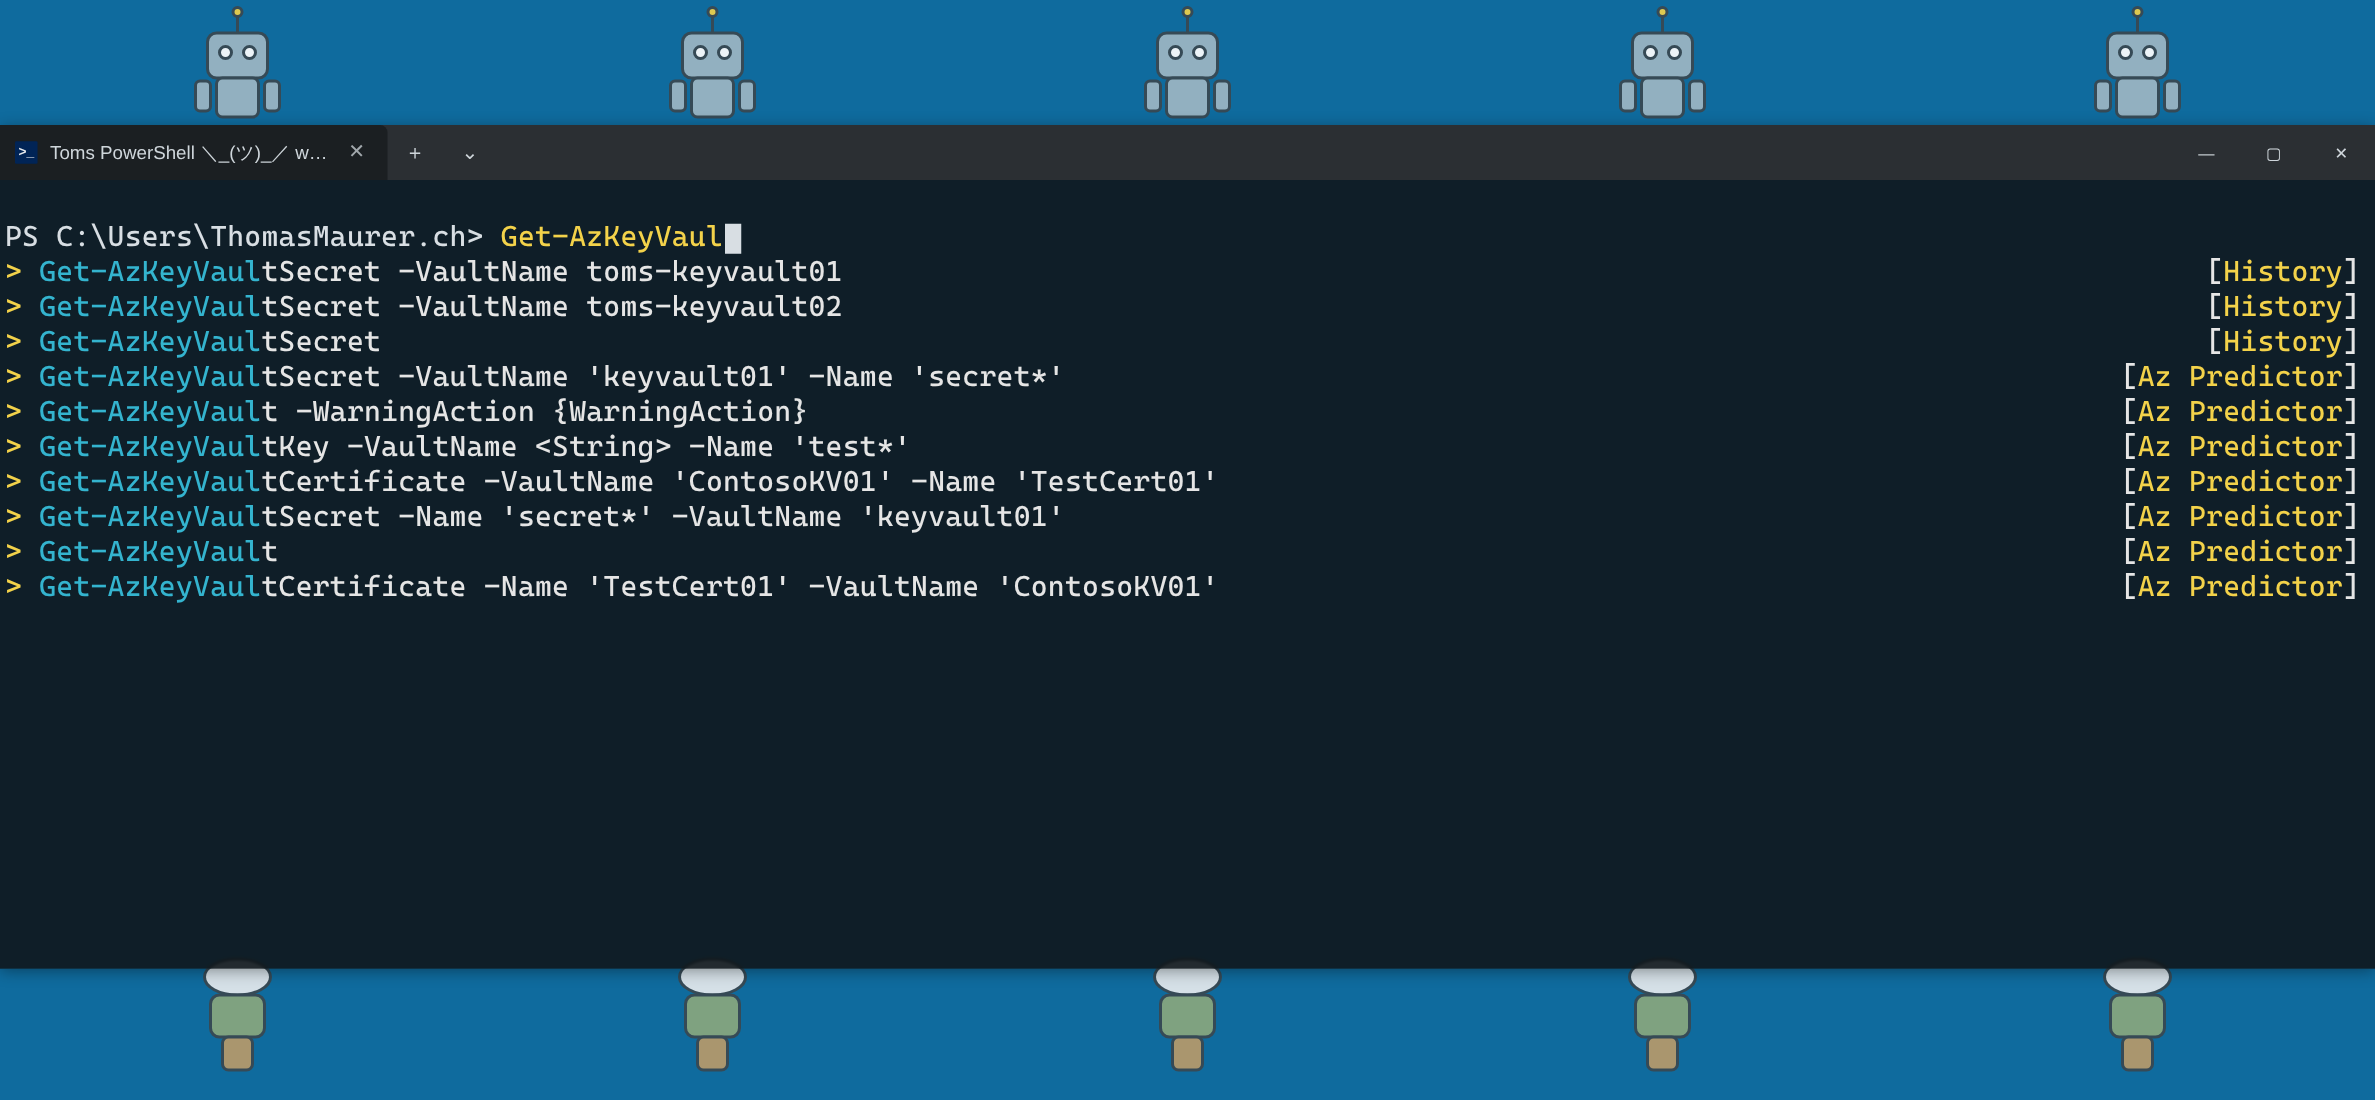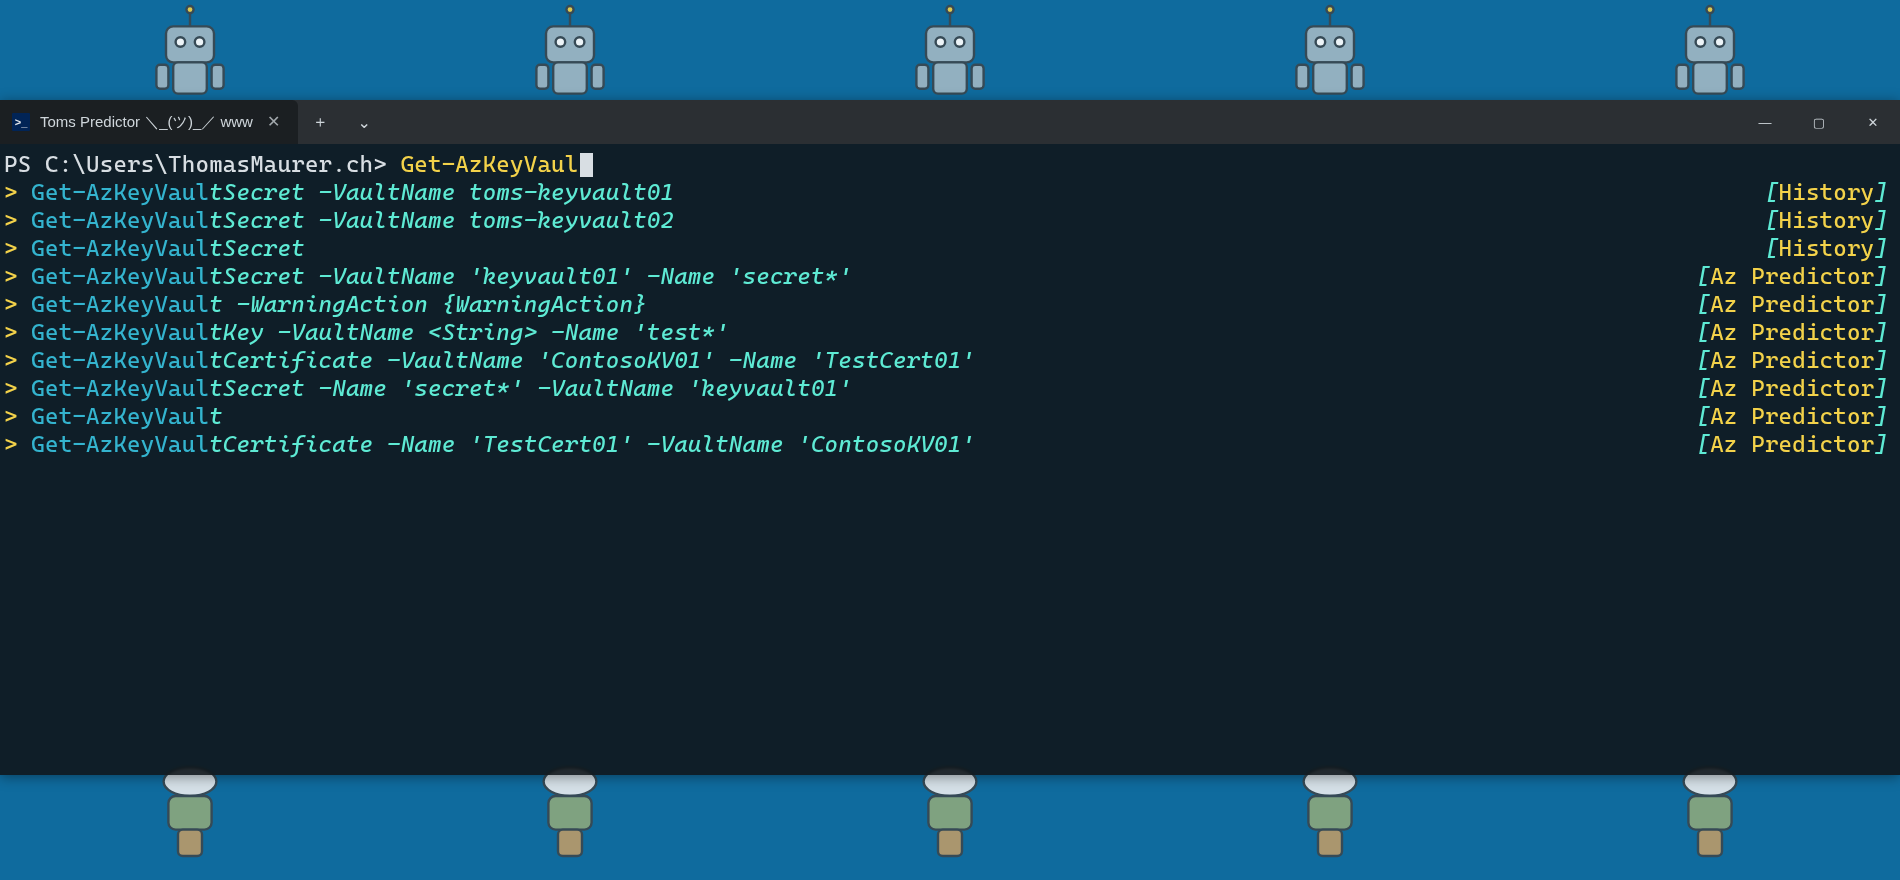--- a/index.html
+++ b/index.html
@@ -61,30 +61,31 @@
 
   
   .term {
     flex:1; padding:6px 4px 4px 4px;
     font-size:23px; line-height:28px;
     letter-spacing:.2px;
     white-space:pre;
     font-family:"Cascadia Mono","Consolas",monospace;
     overflow:hidden;
     position:relative;
+    margin-top:26px;
   }
   .line { display:flex; }
   .line .left { flex:0 0 auto; }
   .line .fill { flex:1; }
   .line .right { text-align:left; padding-right:8px; }
 
   .c-white { color:#d8dee3; }
   .c-yellow { color:#f3d24a; }
   .c-cyan { color:#34b4cf; }
-  .c-grey { color:#5eead4;font-style:italic; }
+  .c-grey { color:#e5e5e5; }
   .cursor {
     display:inline-block; width:13px; height:24px;
     background:#d8dee3; vertical-align:text-bottom;
     margin-left:2px;
   }
 </style>
 </head>
 <body>
 
 <div class="wallpaper">
@@ -186,21 +187,21 @@
             <rect x="40" y="58" width="20" height="22" rx="4" fill="#b89a6a"></rect>
           </g>
         </svg></div>
   </div>
 </div>
 
 <div class="window">
   <div class="titlebar">
     <div class="tab">
       <span class="tab-icon">&gt;_</span>
-      <span class="tab-title">Toms Predictor ＼_(ツ)_／ www</span>
+      <span class="tab-title">Toms PowerShell ＼_(ツ)_／ www</span>
       <span class="tab-close">✕</span>
     </div>
     <div class="tb-btn">＋</div>
     <div class="tb-btn">⌄</div>
     <div class="tb-spacer"></div>
     <div class="win-btn">—</div>
     <div class="win-btn">▢</div>
     <div class="win-btn win-close">✕</div>
   </div>
 

